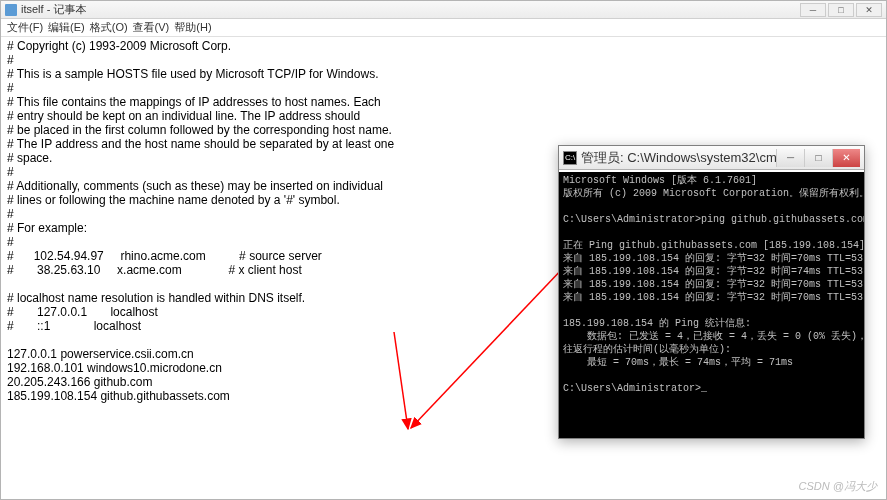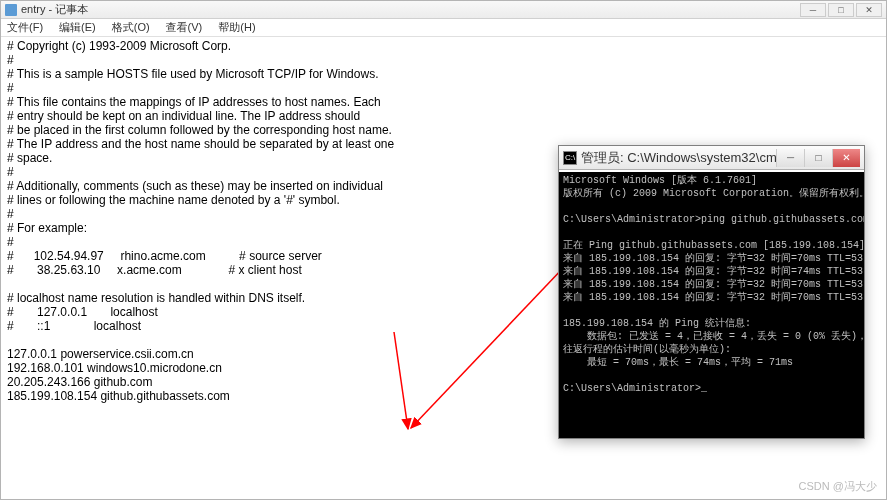--- a/index.html
+++ b/index.html
@@ -2,41 +2,41 @@
 <html><head>
 <meta charset="utf-8">
 <style>
 * { margin: 0; padding: 0; box-sizing: border-box; }
 body { font-family: "Microsoft YaHei", SimSun, sans-serif; font-size: 12px; background: #fff; width: 887px; height: 500px; overflow: hidden; position: relative; }
 .notepad { position: absolute; top: 0; left: 0; width: 887px; height: 500px; background: #fff; border: 1px solid #b4b4b4; }
 .np-titlebar { height: 18px; background: linear-gradient(to bottom, #f8f8f8, #ececec); border-bottom: 1px solid #d0d0d0; display: flex; align-items: center; padding: 0 4px; font-size: 11px; color: #333; }
 .np-title-icon { width: 12px; height: 12px; background: #5b9bd5; margin-right: 4px; border-radius: 1px; }
 .np-controls { margin-left: auto; display: flex; gap: 2px; }
 .np-ctrl { width: 26px; height: 14px; border: 1px solid #ccc; background: #f0f0f0; display: flex; align-items: center; justify-content: center; font-size: 9px; color: #555; }
-.np-menubar { height: 18px; display: flex; align-items: center; padding: 0 4px; gap: 12px; font-size: 11px; color: #333; border-bottom: 1px solid #e0e0e0; }
+.np-menubar { height: 18px; display: flex; align-items: center; padding: 0 4px; gap: 1px; font-size: 11px; color: #333; border-bottom: 1px solid #e0e0e0; }
 .np-menu-item { padding: 0 2px; }
 .np-content { padding: 2px 6px; font-family: Liberation Sans, sans-serif; font-size: 12px; line-height: 14px; white-space: pre; color: #000; }
 .annotation-overlay { position: absolute; top: 0; left: 0; width: 887px; height: 500px; pointer-events: none; }
 .cmd-window { position: absolute; top: 145px; left: 558px; width: 307px; height: 294px; border: 1px solid #808080; box-shadow: 0 3px 12px rgba(0,0,0,0.3); background: #000; }
 .cmd-titlebar { height: 24px; background: linear-gradient(to bottom, #fcfcfc, #e8e8e8); display: flex; align-items: center; padding: 0 4px; border-bottom: 1px solid #b0b0b0; }
 .cmd-icon { width: 14px; height: 14px; background: #000; border: 1px solid #888; margin-right: 4px; color: #fff; font-size: 8px; display: flex; align-items: center; justify-content: center; }
 .cmd-title { font-size: 13px; color: #333; flex: 1; white-space: nowrap; overflow: hidden; }
 .cmd-controls { display: flex; }
 .cmd-ctrl { width: 28px; height: 18px; border-left: 1px solid #ccc; display: flex; align-items: center; justify-content: center; font-size: 10px; background: linear-gradient(to bottom, #f8f8f8, #e0e0e0); color: #555; }
 .cmd-close { background: linear-gradient(to bottom, #e88, #c44); color: #fff; }
 .cmd-body { background: #000; color: #c0c0c0; font-family: "NSimSun", "SimSun", "Courier New", monospace; font-size: 10px; line-height: 13px; padding: 2px 4px; white-space: pre; overflow: hidden; height: calc(100% - 24px); border-top: 2px solid #fff; }
-.watermark { position: absolute; bottom: 6px; right: 10px; font-size: 11px; color: #bbb; }
+.watermark { position: absolute; bottom: 6px; right: 10px; font-size: 11px; color: #bbb; font-style: italic; }
 </style>
 </head>
 <body>
 
 <div class="notepad">
   <div class="np-titlebar">
     <div class="np-title-icon"></div>
-    <span>entry - 记事本</span>
+    <span>itself - 记事本</span>
     <div class="np-controls">
       <div class="np-ctrl">─</div>
       <div class="np-ctrl">□</div>
       <div class="np-ctrl">✕</div>
     </div>
   </div>
   <div class="np-menubar">
     <span class="np-menu-item">文件(F)</span>
     <span class="np-menu-item">编辑(E)</span>
     <span class="np-menu-item">格式(O)</span>

